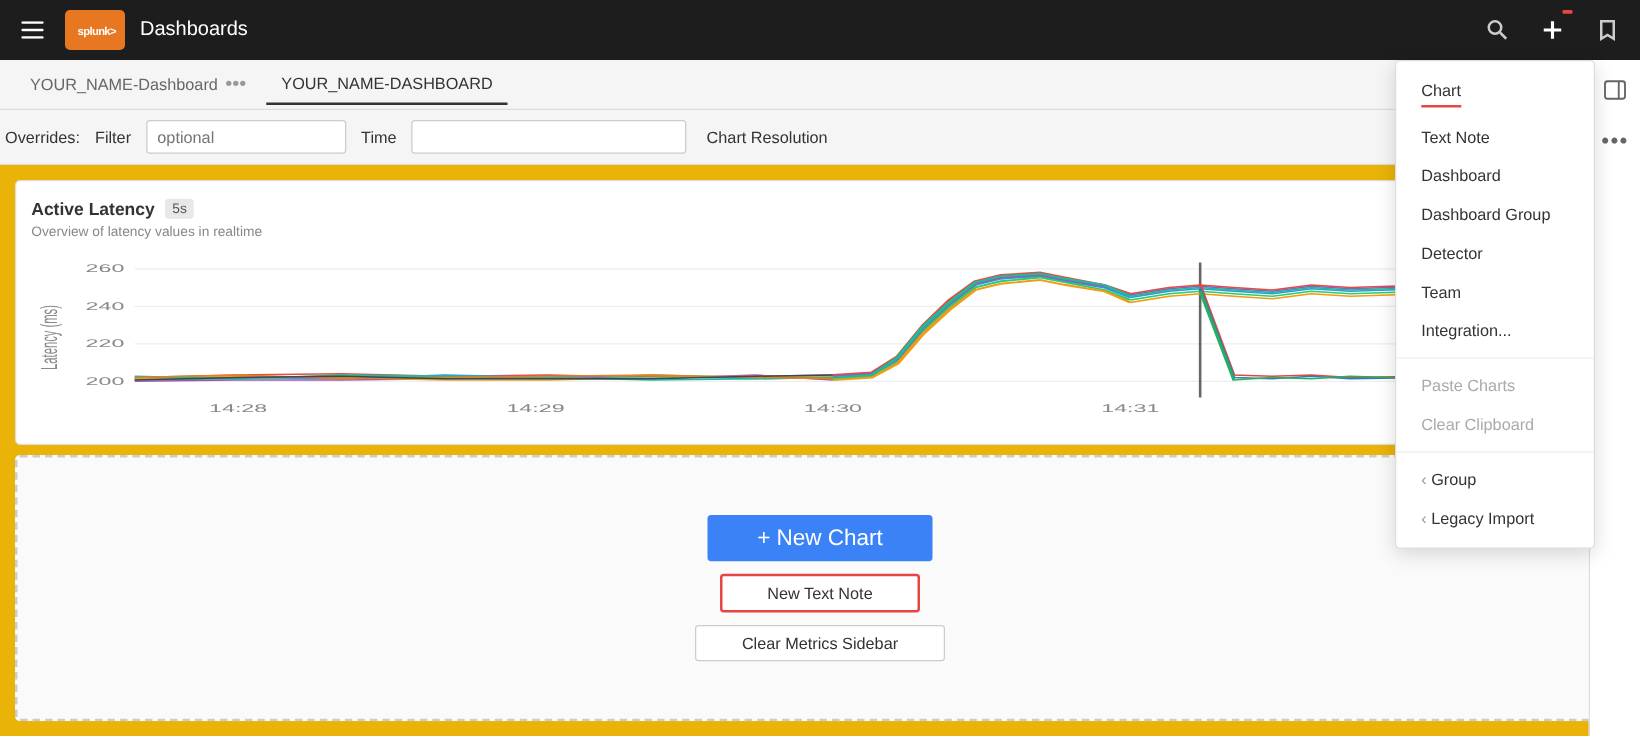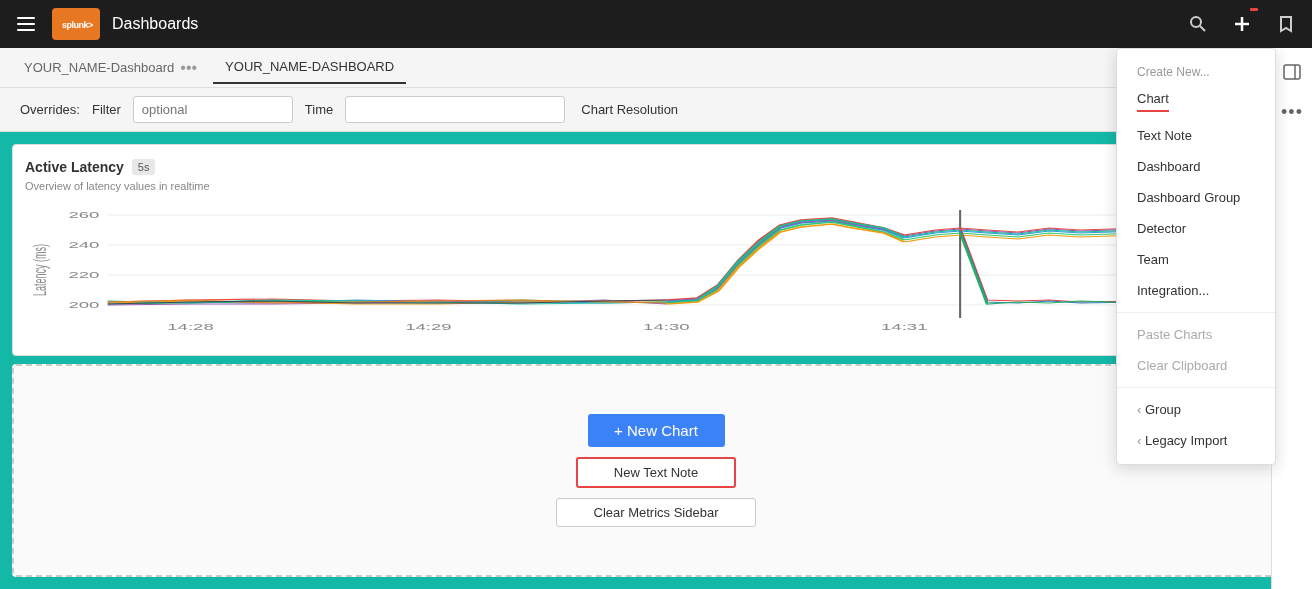--- a/index.html
+++ b/index.html
@@ -51,36 +51,36 @@
     }
     .tab-item.active {
       color: #333; border-bottom: 2px solid #333; font-weight: 500;
     }
     .tab-dots { color: #999; font-size: 16px; cursor: pointer; }
 
     
     .override-bar {
       display: flex; align-items: center;
       background: #f5f5f5; border-bottom: 1px solid #ddd;
-      height: 44px; padding: 0 20px; gap: 12px;
+      height: 44px; padding: 0 4px; gap: 12px;
       font-size: 13px; color: #333;
     }
     .override-bar label { font-weight: 500; }
     .override-input {
       border: 1px solid #ccc; border-radius: 3px;
       padding: 4px 8px; font-size: 13px; color: #999;
       background: #fff; width: 160px; height: 27px;
     }
     .override-input.time-input { width: 220px; }
     .chart-resolution-label { color: #333; font-weight: 400; margin-left: 4px; }
 
     
     .main-content {
       display: flex; flex-direction: column; gap: 8px;
-      padding: 12px; background: #14b8a6;
+      padding: 12px; background: #eab308;
       height: calc(589px - 48px - 40px - 44px);
       overflow: hidden;
     }
 
     
     .chart-panel {
       background: #fff; border: 1px solid #ddd; border-radius: 4px;
       padding: 12px; flex-shrink: 0;
     }
     .chart-header {
@@ -104,23 +104,23 @@
     .empty-panel {
       border: 2px dashed #ccc; border-radius: 4px;
       background: #fafafa;
       display: flex; flex-direction: column;
       align-items: center; justify-content: center;
       flex: 1; gap: 10px;
       min-height: 160px;
     }
     .btn-new-chart {
       background: #3b82f6; color: #fff; border: none; border-radius: 3px;
-      padding: 8px 20px; font-size: 15px; cursor: pointer;
+      padding: 8px 20px; font-size: 18px; cursor: pointer;
       display: flex; align-items: center; gap: 6px;
-      width: 137px; justify-content: center;
+      width: 180px; justify-content: center;
     }
     .btn-new-text {
       background: #fff; color: #333; border: 2px solid #e84444; border-radius: 3px;
       padding: 6px 26px; font-size: 13px; cursor: pointer;
       width: 160px; text-align: center;
     }
     .btn-browse {
       background: #fff; color: #333; border: 1px solid #ccc; border-radius: 3px;
       padding: 6px 20px; font-size: 13px; cursor: pointer;
       width: 200px; text-align: center;
@@ -312,21 +312,20 @@
       <rect x="1" y="1" width="16" height="14" rx="2"></rect>
       <line x1="12" y1="1" x2="12" y2="15"></line>
     </svg>
   </button>
   <button class="sidebar-icon-btn">
     <span style="font-size:18px; color:#666; letter-spacing:1px;">•••</span>
   </button>
 </div>
 
 <div class="dropdown-menu">
-  <div class="dropdown-section-label">Create New...</div>
 
   <div class="chart-item-wrap">
     <span class="dropdown-item chart-item highlighted" style="cursor:pointer; padding: 0 0 4px 0; border-bottom: 2px solid #e84444; display:inline-block;">Chart</span>
   </div>
 
   <div class="dropdown-item">Text Note</div>
   <div class="dropdown-item">Dashboard</div>
   <div class="dropdown-item">Dashboard Group</div>
   <div class="dropdown-item">Detector</div>
   <div class="dropdown-item">Team</div>

